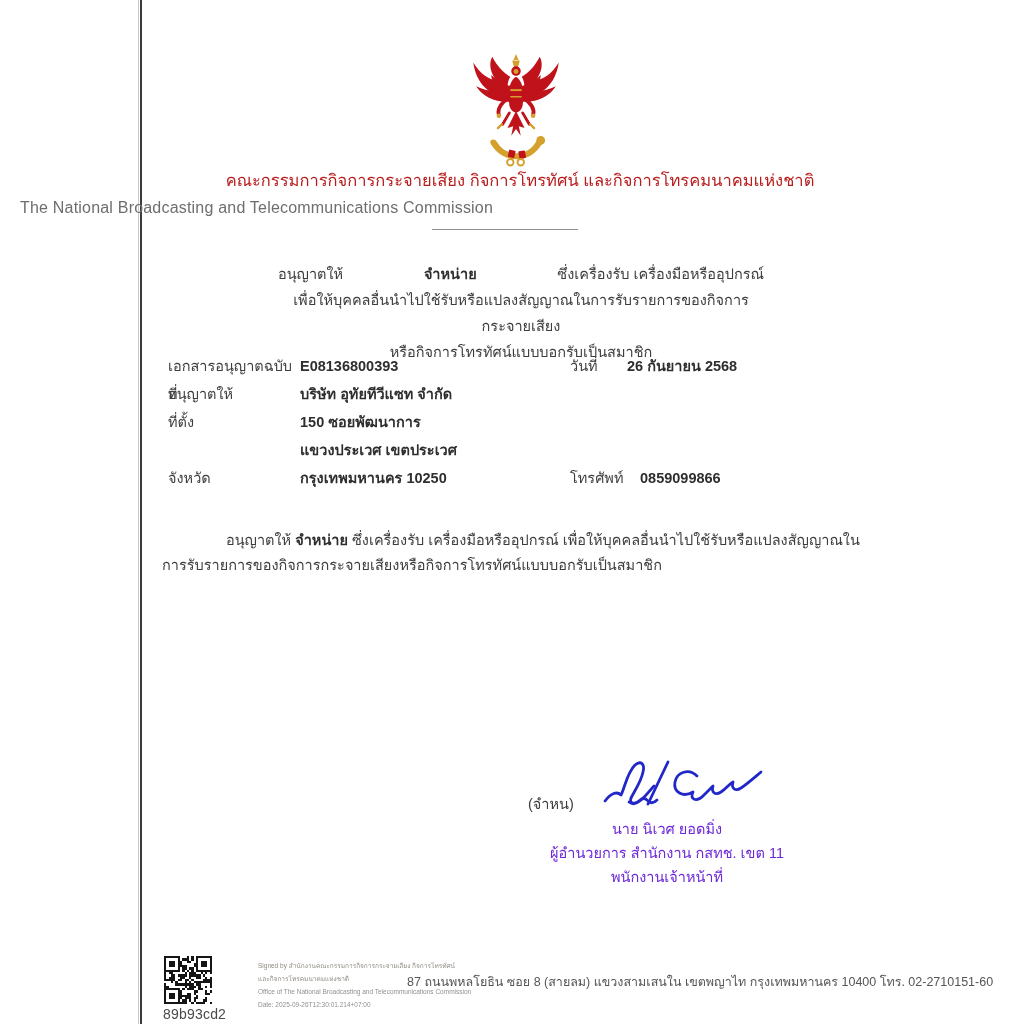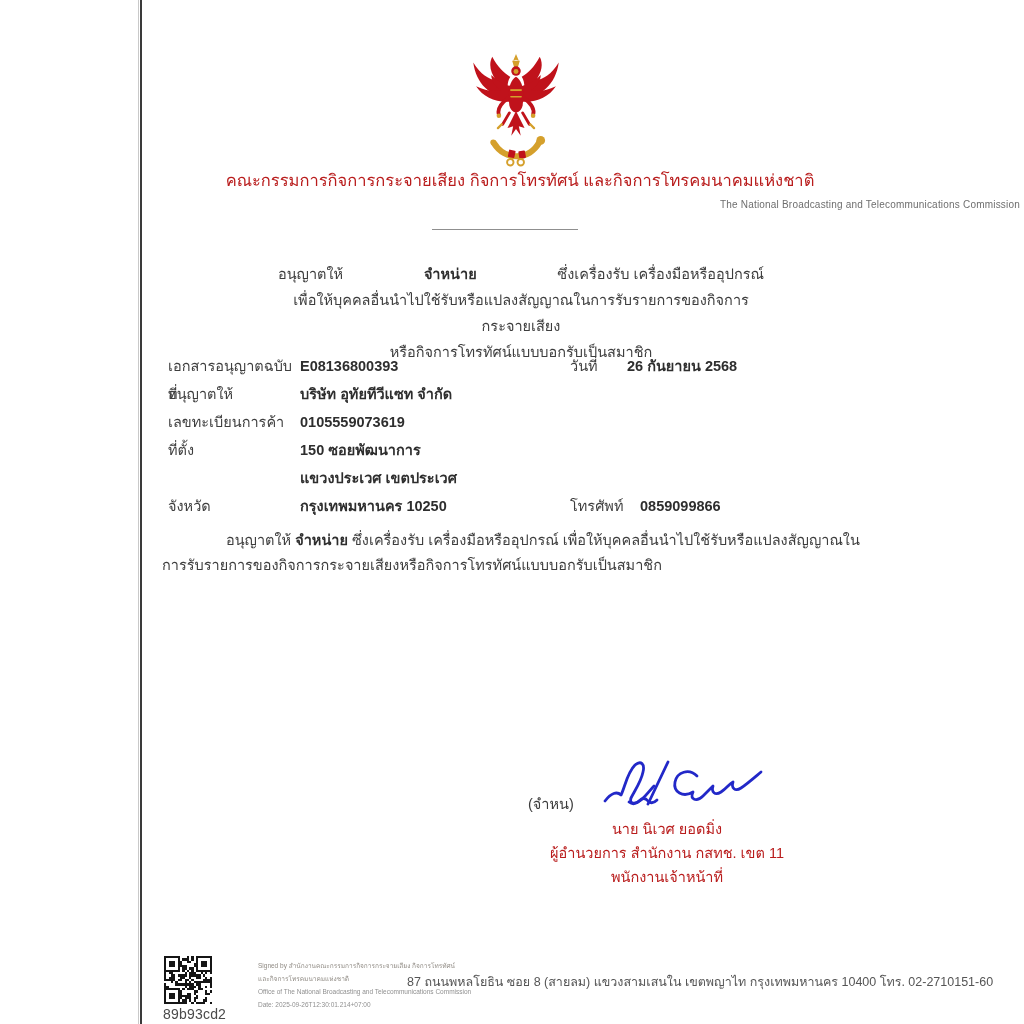--- a/index.html
+++ b/index.html
@@ -5,22 +5,22 @@
   html,body{margin:0;padding:0;background:#fff;}
   .page{position:relative;width:1024px;height:1024px;background:#ffffff;overflow:hidden;
         font-family:"Liberation Sans","DejaVu Sans",sans-serif;color:#3d3d3d;}
   .edge-line{position:absolute;left:140px;top:0;width:2px;height:1024px;background:#3a3a3a;}
   .edge-line:after{content:"";position:absolute;left:-2px;top:0;width:1px;height:100%;background:#c9c9c9;}
 
   .emblem{position:absolute;left:448px;top:54px;width:136px;height:114px;}
 
   .org-th{position:absolute;left:20px;top:167px;width:1000px;text-align:center;
           font-size:16.5px;color:#b91c1c;}
-  .org-en{position:absolute;left:20px;top:199px;width:1000px;text-align:right;
-          font-size:10px;color:#6e6e6e;letter-spacing:.2px;}
+  .org-en{position:absolute;left:20px;top:199px;width:1000px;text-align:left;
+          font-size:16px;color:#6e6e6e;letter-spacing:.2px;}
   .header-divider{position:absolute;left:432px;top:229px;width:146px;height:0;border-top:1px solid #8f8f8f;}
 
   .grant{position:absolute;left:278px;top:261px;width:486px;font-size:14.5px;line-height:26px;
          text-align:center;color:#3d3d3d;}
   .grant-line1{display:flex;justify-content:space-between;align-items:baseline;}
   .b{font-weight:700;color:#2e2e2e;}
 
   .details{position:absolute;left:168px;top:352px;width:714px;font-size:14.5px;color:#3e3e3e;}
   .drow{display:flex;height:28px;line-height:28px;align-items:flex-start;}
   .dlabel{width:132px;flex:0 0 132px;}
@@ -29,21 +29,21 @@
   .dlabel-r2{width:70px;flex:0 0 70px;}
   .dval-r{flex:1;}
 
   .para{position:absolute;left:162px;top:528px;width:700px;margin:0;font-size:14.5px;
         line-height:25px;text-indent:64px;color:#3d3d3d;}
   .validity{position:absolute;left:162px;top:603px;font-size:14.5px;color:#3d3d3d;}
 
   .sig-label{position:absolute;left:528px;top:792px;font-size:14.5px;color:#3d3d3d;}
   .signature{position:absolute;left:600px;top:757px;width:170px;height:56px;}
   .signer{position:absolute;left:536px;top:817px;width:262px;text-align:center;
-          font-size:14.5px;line-height:24px;color:#b91c1c;}
+          font-size:14.5px;line-height:24px;color:#6d28d9;}
 
   .qr-wrap{position:absolute;left:163px;top:956px;width:50px;text-align:center;}
   .qr{width:48px;height:48px;margin:0 auto;display:grid;grid-template-columns:repeat(21,1fr);
       grid-auto-rows:1fr;background:#fff;outline:2px solid #fff;}
   .qr i{display:block;}
   .qr i.m{background:#151515;}
   .qr-label{margin-top:2px;font-size:14px;color:#4a4a4a;letter-spacing:.2px;}
 
   .signedby{position:absolute;left:258px;top:959px;font-size:6.5px;line-height:13px;color:#8f8a83;}
   .signedby .en{color:#909090;}
@@ -120,24 +120,20 @@
   <div class="details">
     <div class="drow">
       <div class="dlabel">เอกสารอนุญาตฉบับที่</div>
       <div class="dval b">E08136800393</div>
       <div class="dlabel-r">วันที่</div>
       <div class="dval-r b">26 กันยายน 2568</div>
     </div>
     <div class="drow">
       <div class="dlabel">อนุญาตให้</div>
       <div class="dval-r b">บริษัท อุทัยทีวีแซท จำกัด</div>
-    </div>
-    <div class="drow">
-      <div class="dlabel">เลขทะเบียนการค้า</div>
-      <div class="dval-r b">0105559073619</div>
     </div>
     <div class="drow">
       <div class="dlabel">ที่ตั้ง</div>
       <div class="dval-r b">150 ซอยพัฒนาการ</div>
     </div>
     <div class="drow">
       <div class="dlabel"></div>
       <div class="dval-r b">แขวงประเวศ เขตประเวศ</div>
     </div>
     <div class="drow">

